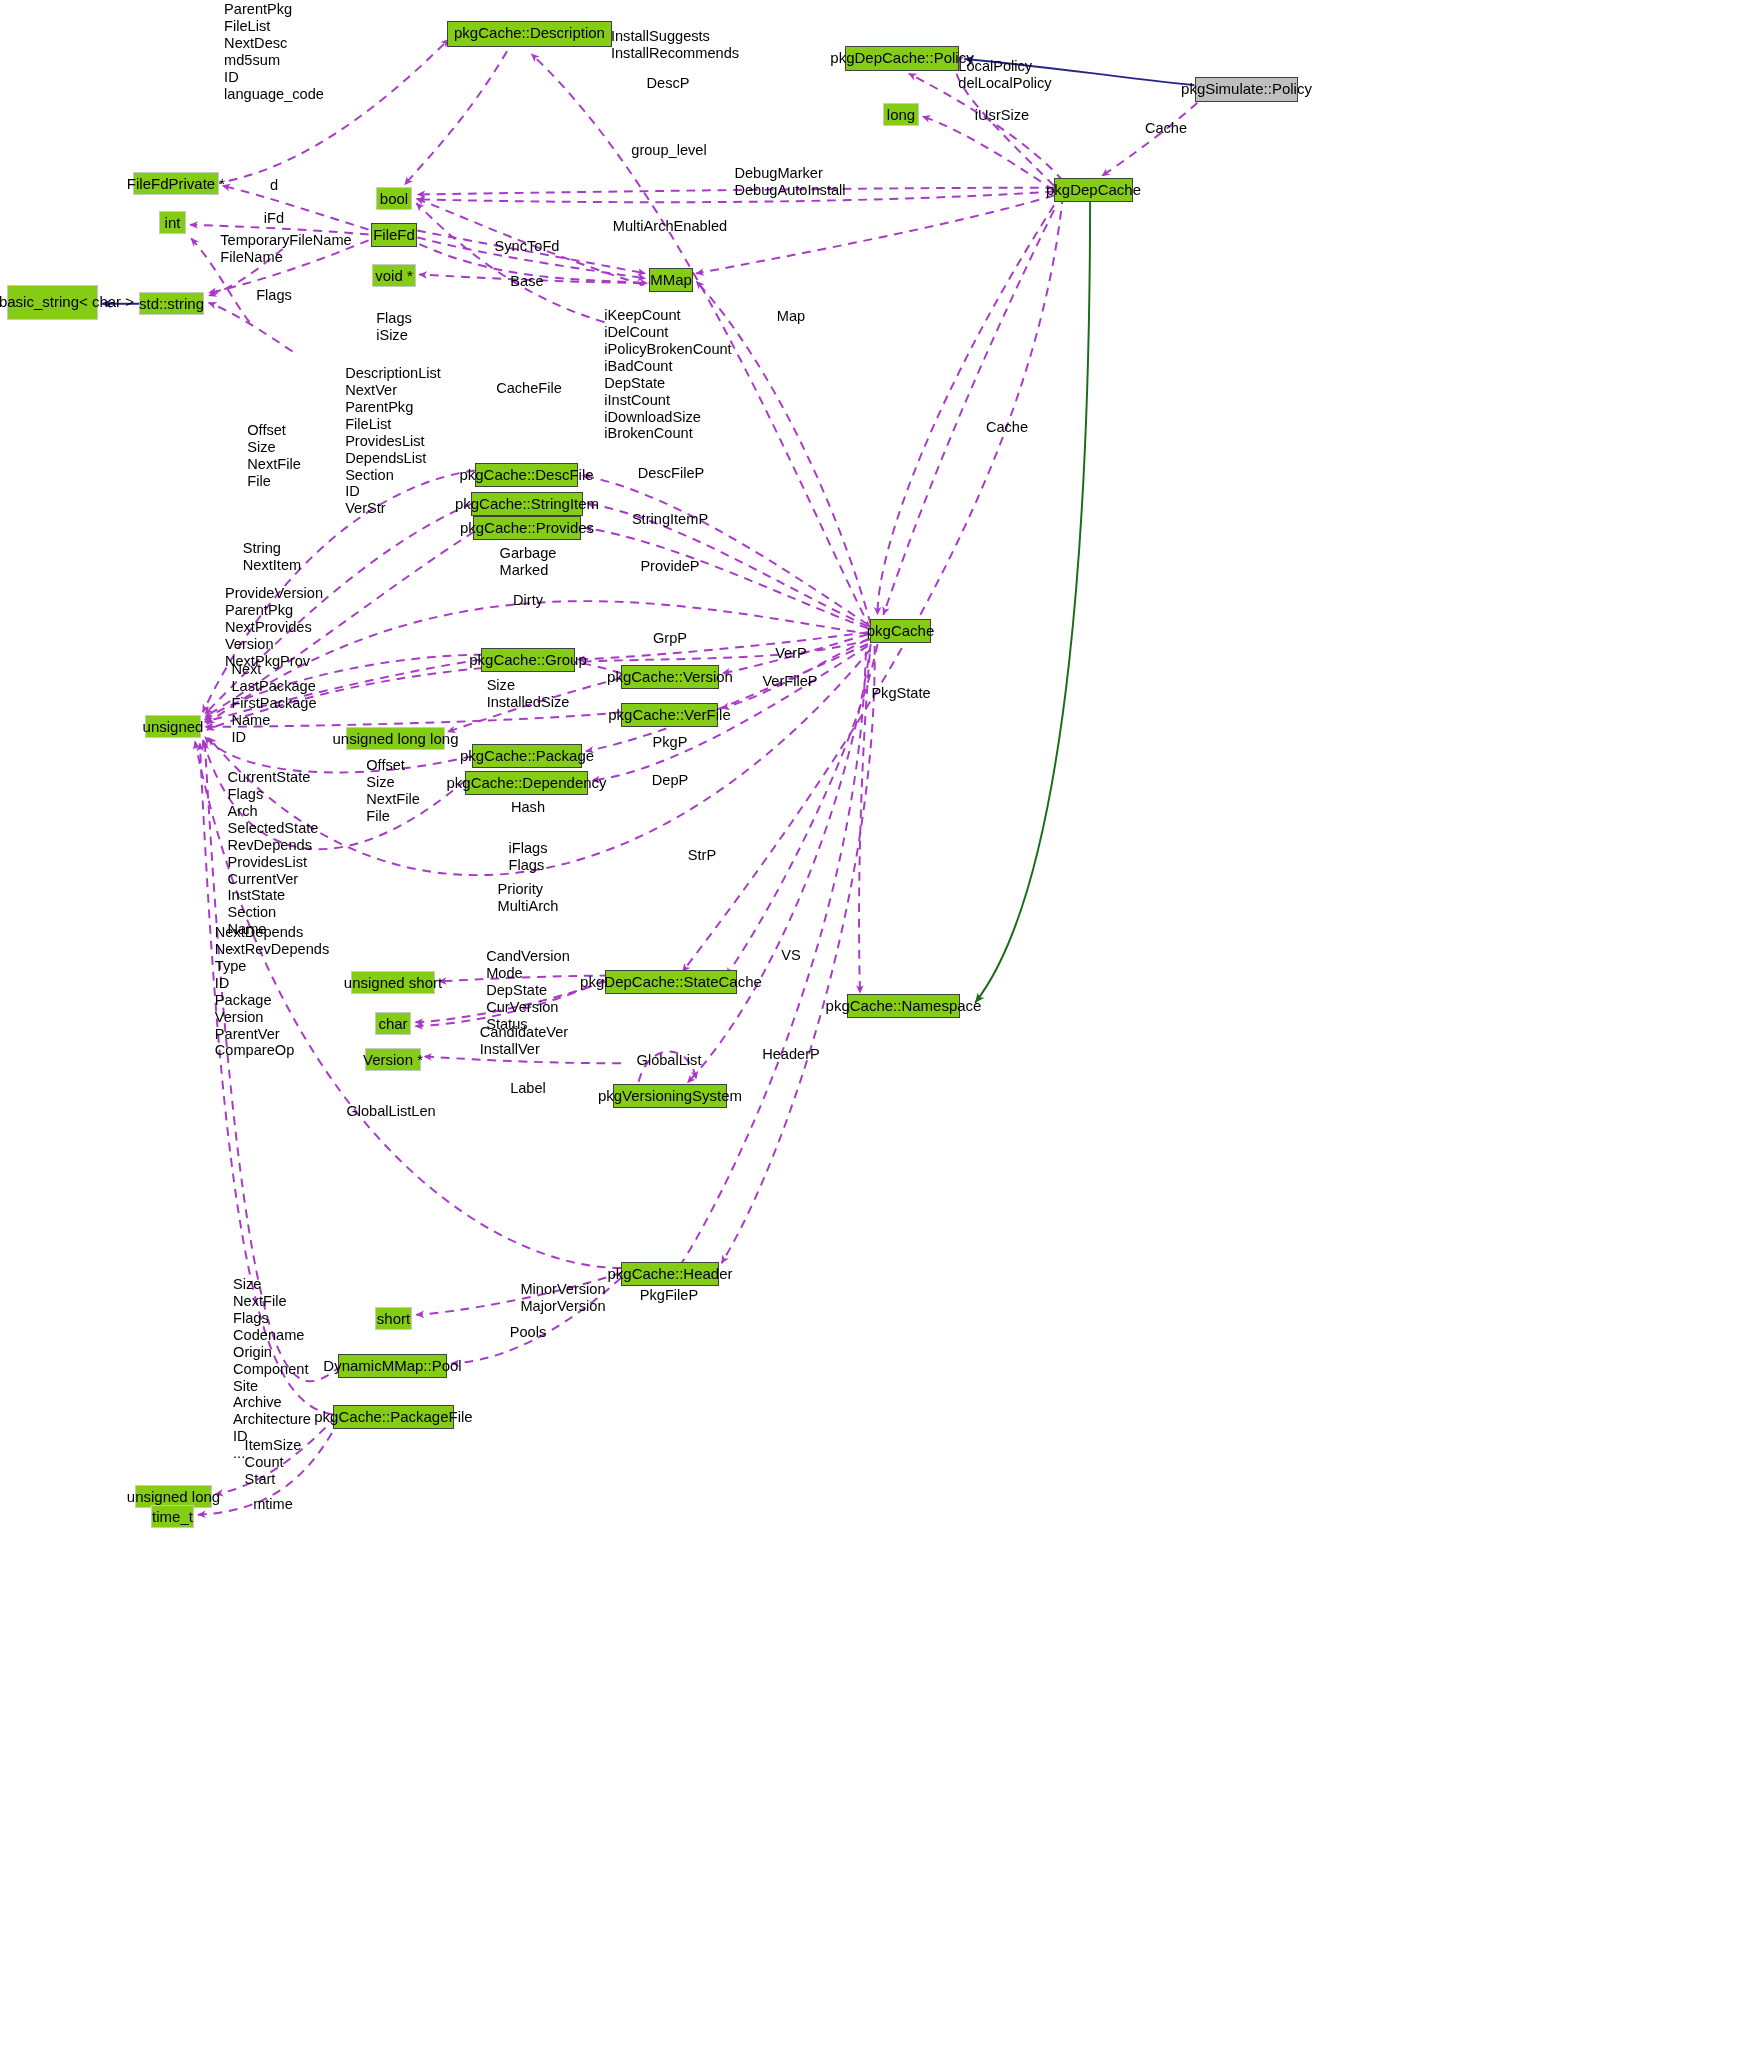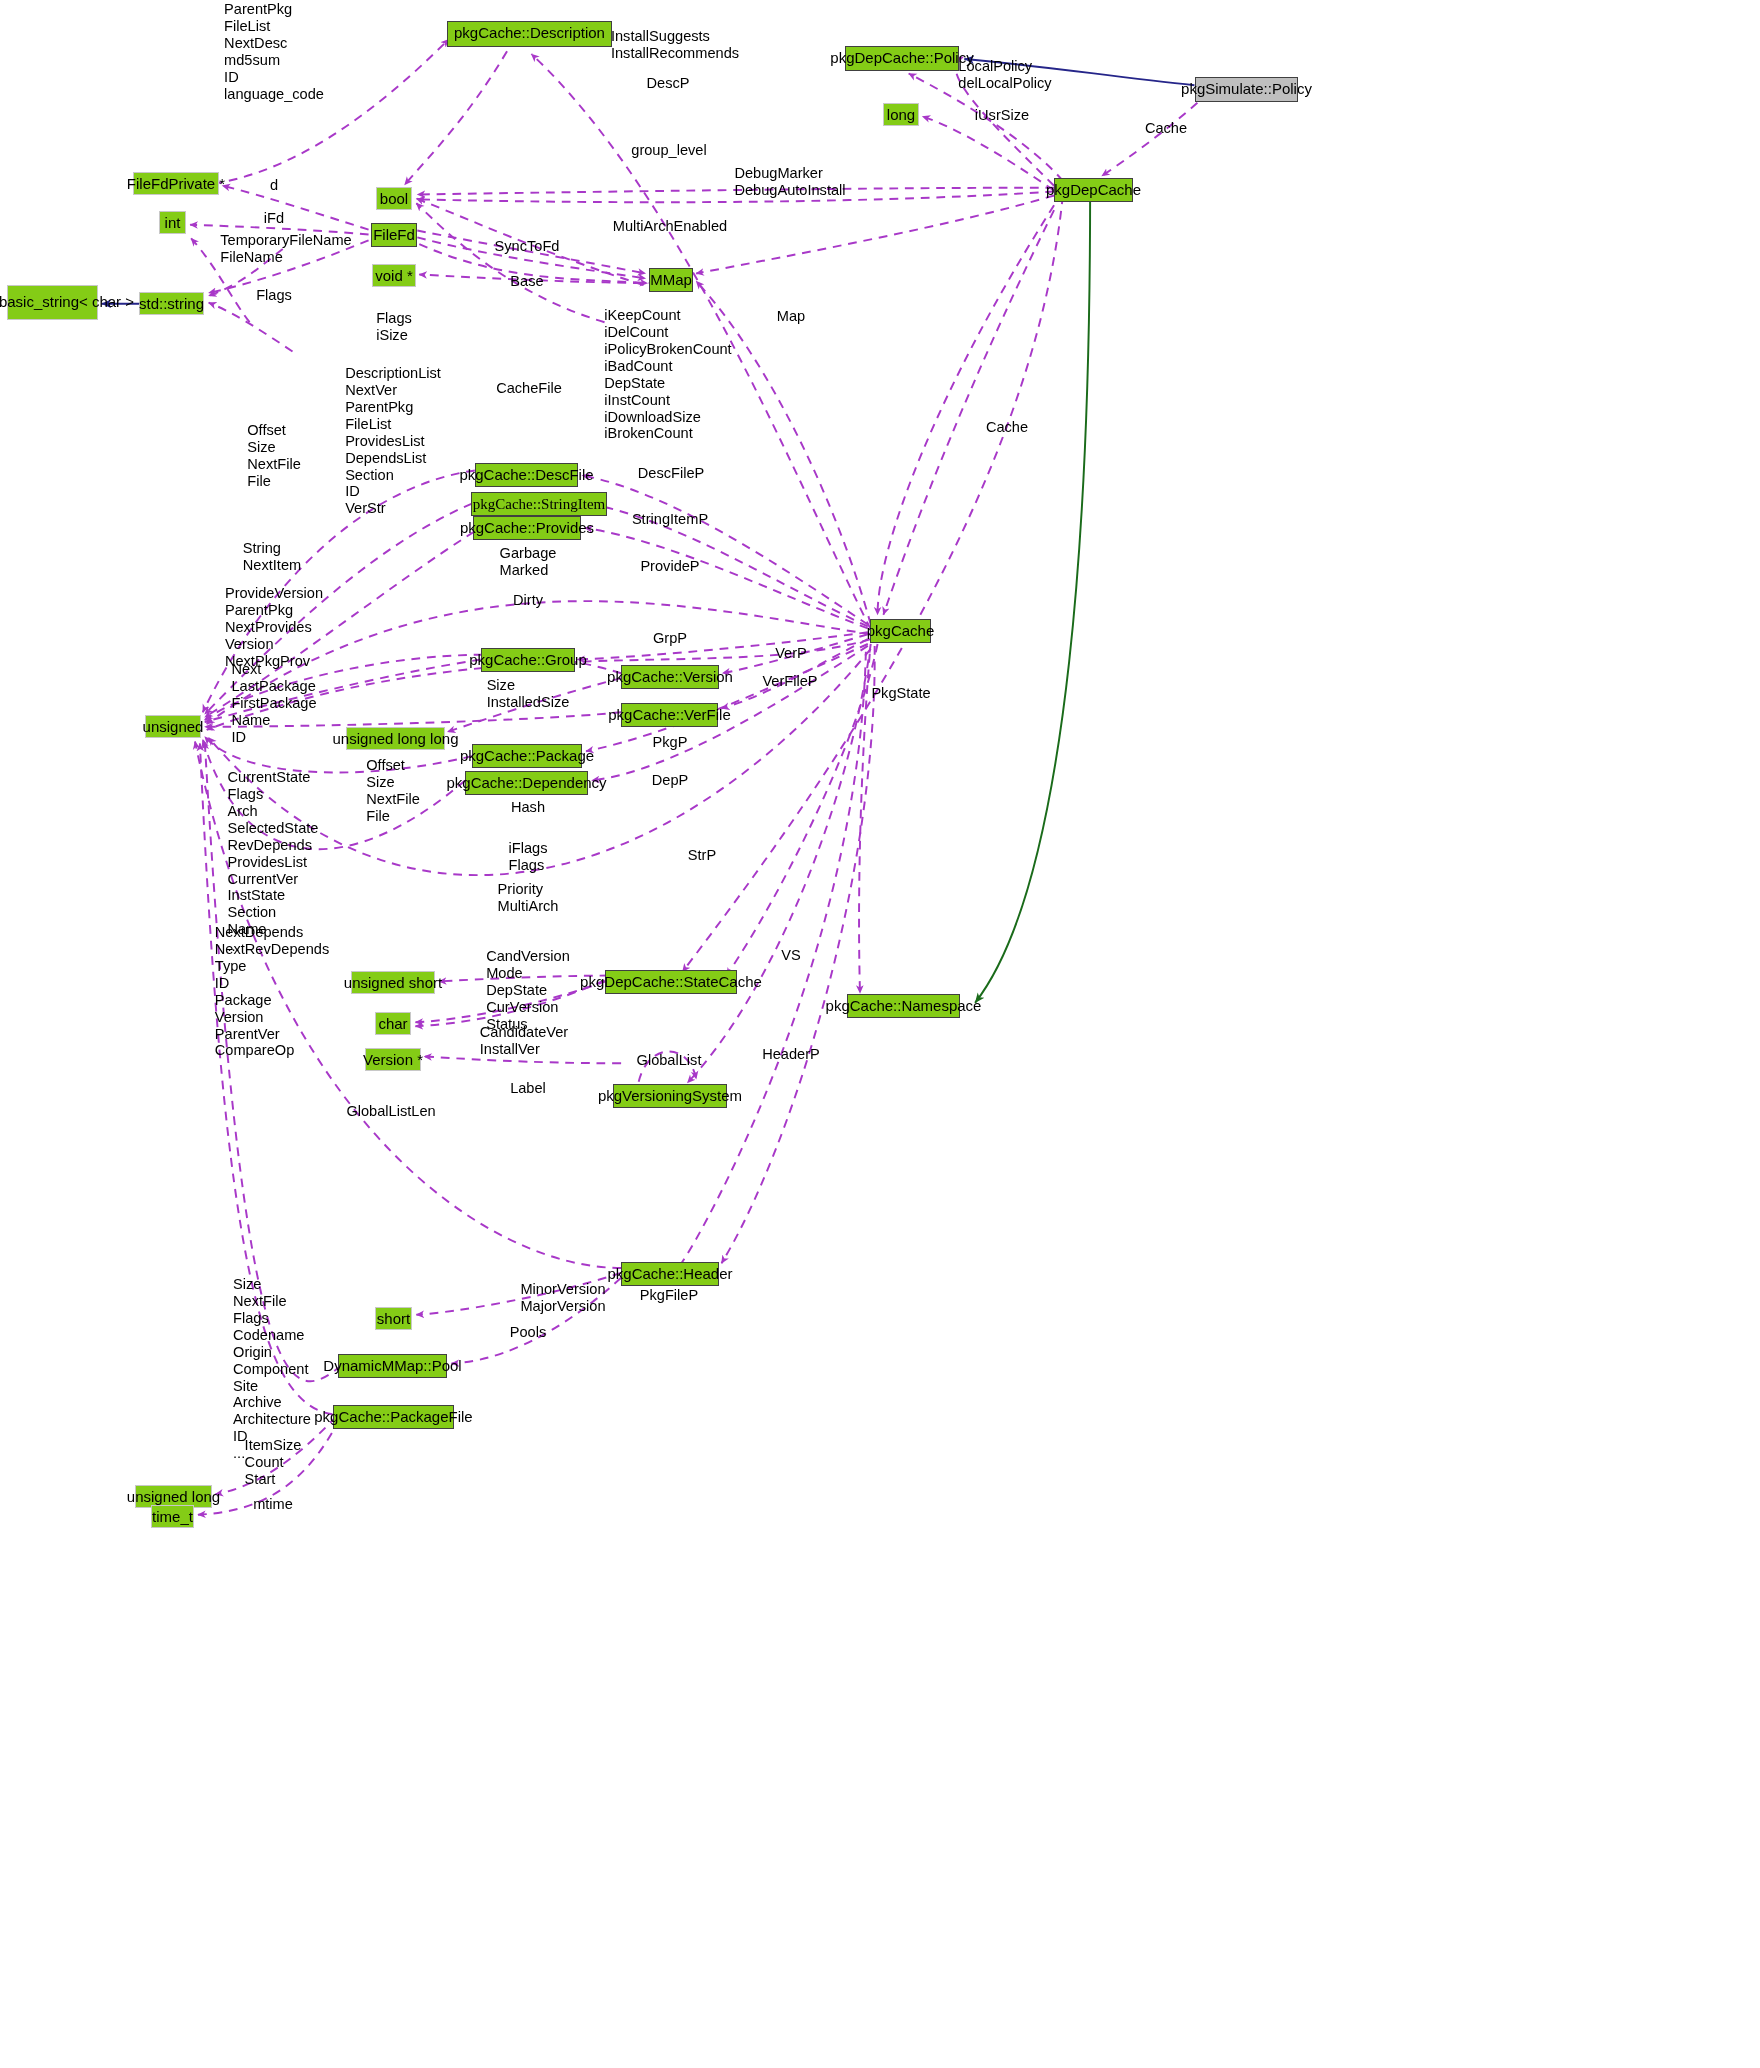--- a/index.html
+++ b/index.html
@@ -355,21 +355,21 @@
     <div class="node plain" style="left: 133px; top: 172px; width: 86px; height: 23.4px;">FileFdPrivate *</div>
     <div class="node plain" style="left: 376px; top: 187px; width: 36px; height: 23.4px;">bool</div>
     <div class="node plain" style="left: 159px; top: 211px; width: 27px; height: 23.4px;">int</div>
     <div class="node klass" style="left: 371px; top: 223px; width: 46px; height: 24.4px;">FileFd</div>
     <div class="node plain" style="left: 372px; top: 264px; width: 44px; height: 23.4px;">void *</div>
     <div class="node klass" style="left: 649px; top: 268px; width: 44px; height: 24.4px;">MMap</div>
     <div class="node plain multi" style="left: 6.8px; top: 285px; width: 91px; height: 35px;">std::basic_string&lt;
 char &gt;</div>
     <div class="node plain" style="left: 139px; top: 292px; width: 65px; height: 23.4px;">std::string</div>
     <div class="node klass" style="left: 475px; top: 463px; width: 103px; height: 24.4px;">pkgCache::DescFile</div>
-    <div class="node klass" style="left: 471px; top: 492px; width: 136px; height: 24.4px; font-family: Liberation Serif, serif;">pkgCache::StringItem</div>
+    <div class="node klass" style="left: 471px; top: 492px; width: 112px; height: 24.4px;">pkgCache::StringItem</div>
     <div class="node klass" style="left: 473px; top: 516px; width: 108px; height: 24.4px;">pkgCache::Provides</div>
     <div class="node klass" style="left: 870px; top: 619px; width: 61px; height: 24.4px;">pkgCache</div>
     <div class="node klass" style="left: 481px; top: 648px; width: 94px; height: 24.4px;">pkgCache::Group</div>
     <div class="node klass" style="left: 621px; top: 665px; width: 98px; height: 24.4px;">pkgCache::Version</div>
     <div class="node klass" style="left: 621px; top: 703px; width: 97px; height: 24.4px;">pkgCache::VerFile</div>
     <div class="node plain" style="left: 145px; top: 715px; width: 56px; height: 23.4px;">unsigned</div>
     <div class="node plain" style="left: 346px; top: 727px; width: 99px; height: 23.4px;">unsigned long long</div>
     <div class="node klass" style="left: 472px; top: 744px; width: 110px; height: 24.4px;">pkgCache::Package</div>
     <div class="node klass" style="left: 465px; top: 771px; width: 123px; height: 24.4px;">pkgCache::Dependency</div>
     <div class="node plain" style="left: 351px; top: 971px; width: 84px; height: 23.4px;">unsigned short</div>

